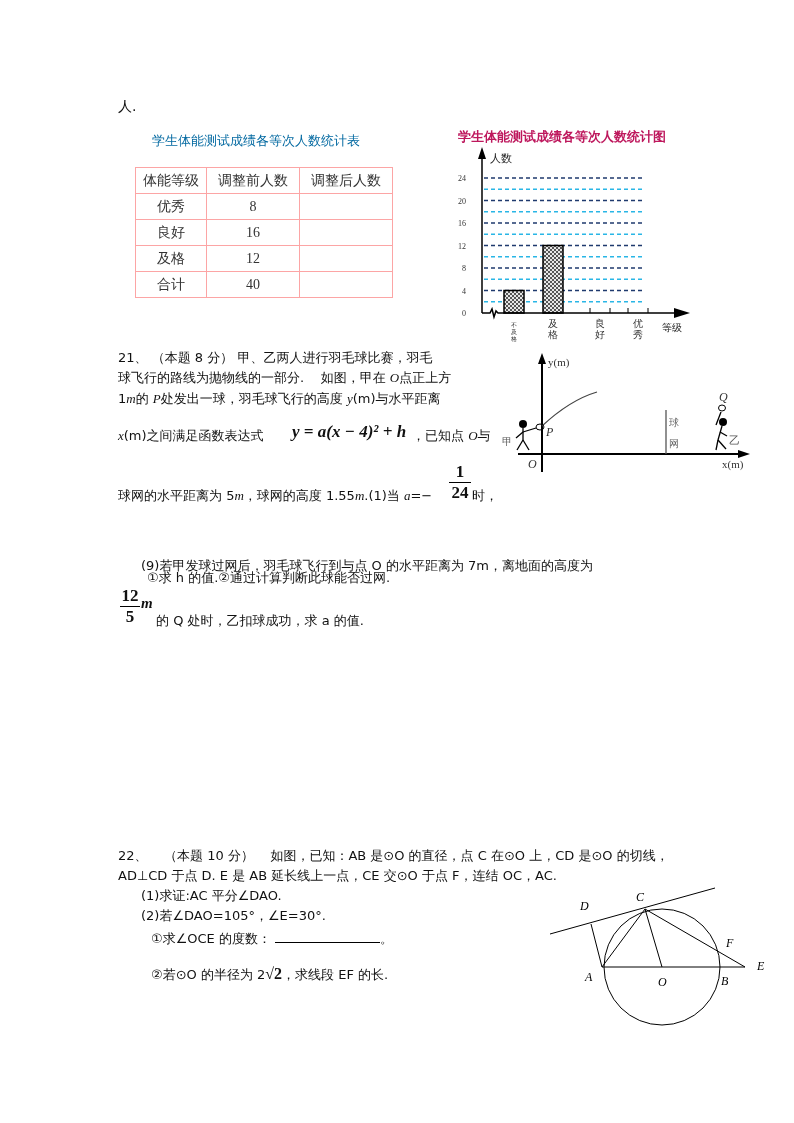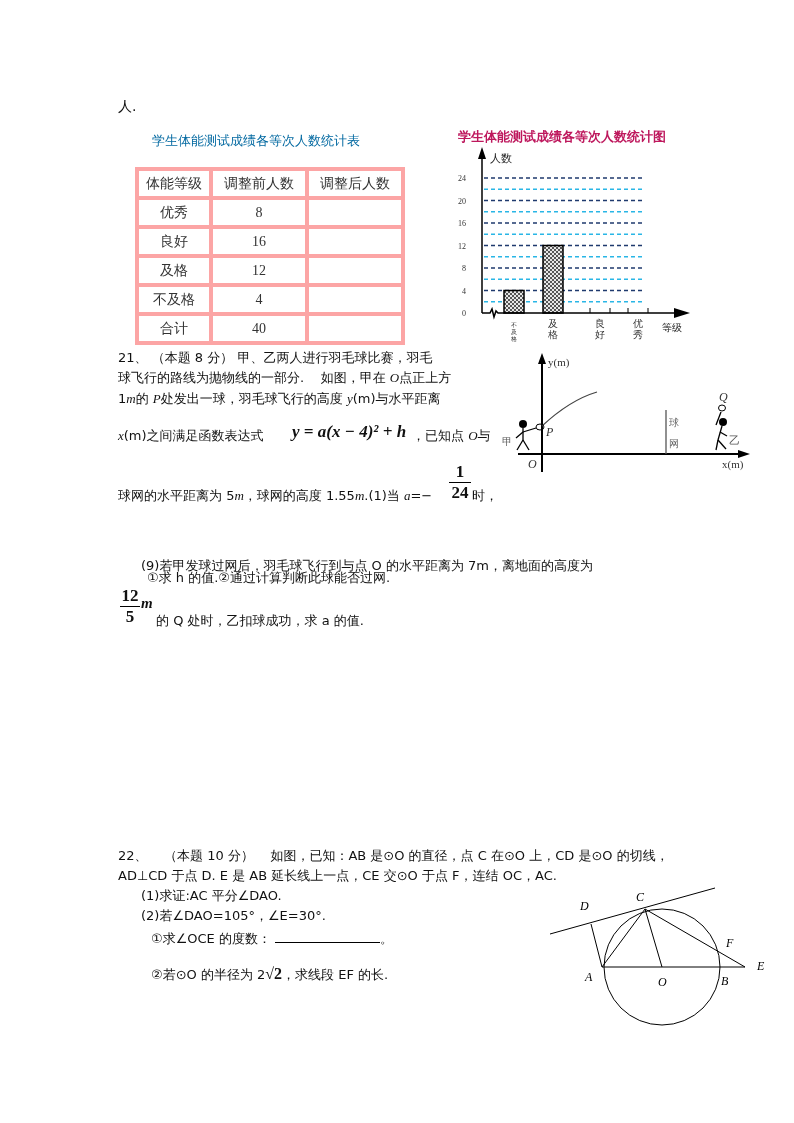--- a/index.html
+++ b/index.html
@@ -4,21 +4,21 @@
 <style>
   html, body { margin:0; padding:0; background:#ffffff; }
   body { width:794px; height:1123px; position:relative; overflow:hidden;
          font-family:"DejaVu Sans", sans-serif; color:#111; }
   .abs { position:absolute; }
   .txt { font-size:13px; line-height:16px; white-space:nowrap; }
   .it { font-style:italic; font-family:"Liberation Serif", serif; }
   .mathb { font-family:"Liberation Serif", serif; font-weight:bold; font-style:italic; }
   .serifb { font-family:"Liberation Serif", serif; font-weight:bold; }
   table.grade { border-collapse:collapse; font-family:"Liberation Serif", serif; font-size:14px; }
-  table.grade td { border:4px solid #fca5a5; height:25px; text-align:center; padding:0; color:#333; }
+  table.grade td { border:1px solid #fca5a5; height:25px; text-align:center; padding:0; color:#333; }
   .blank { display:inline-block; width:105px; border-bottom:1px solid #000; height:12px; vertical-align:baseline; }
 </style>
 </head>
 <body>
 
 <div class="abs txt" style="left:118px;top:98px;font-size:14px;">人.</div>
 
 <div class="abs" style="left:152px;top:132px;font-size:13px;color:#0369a1;">学生体能测试成绩各等次人数统计表</div>
 <table class="grade abs" style="left:135px;top:167px;">
   <tbody>
@@ -33,25 +33,20 @@
     <td></td>
   </tr>
   <tr>
     <td>良好</td>
     <td>16</td>
     <td></td>
   </tr>
   <tr>
     <td>及格</td>
     <td>12</td>
-    <td></td>
-  </tr>
-  <tr>
-    <td>不及格</td>
-    <td>4</td>
     <td></td>
   </tr>
   <tr>
     <td>合计</td>
     <td>40</td>
     <td></td>
   </tr>
 </tbody>
   </table>
 

